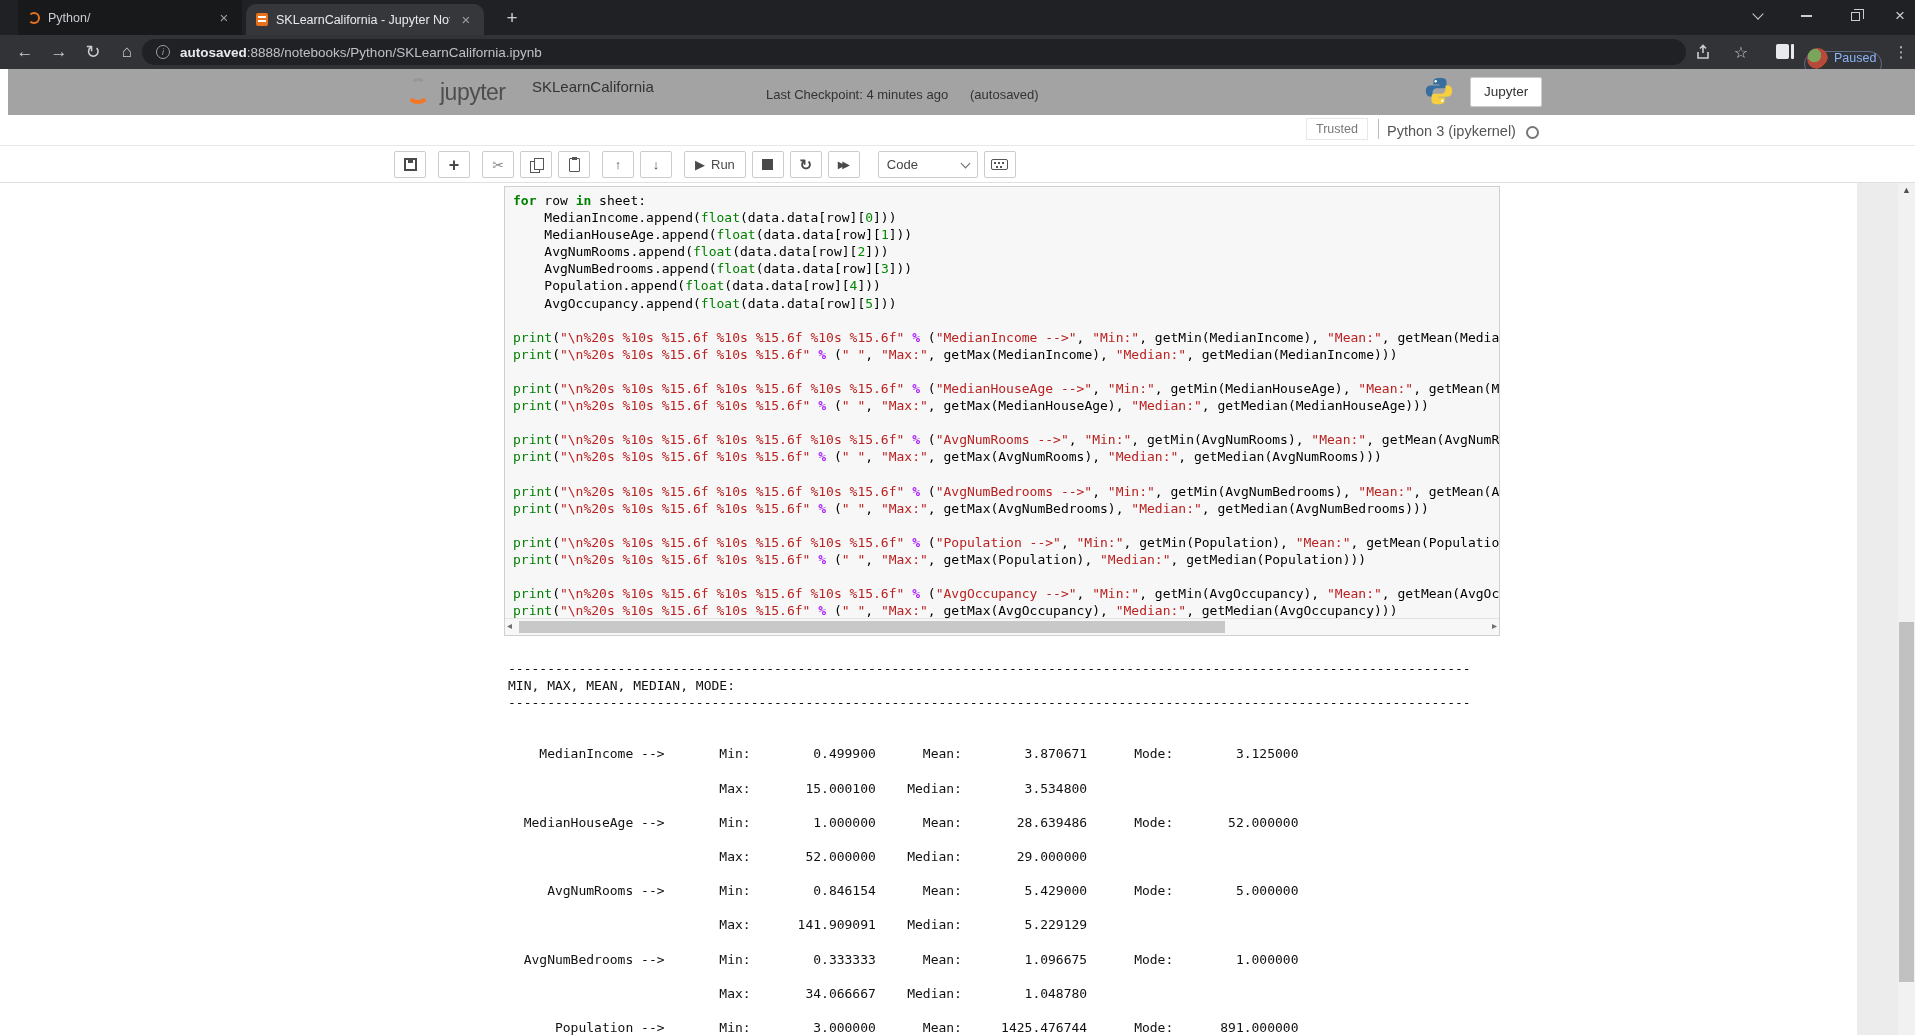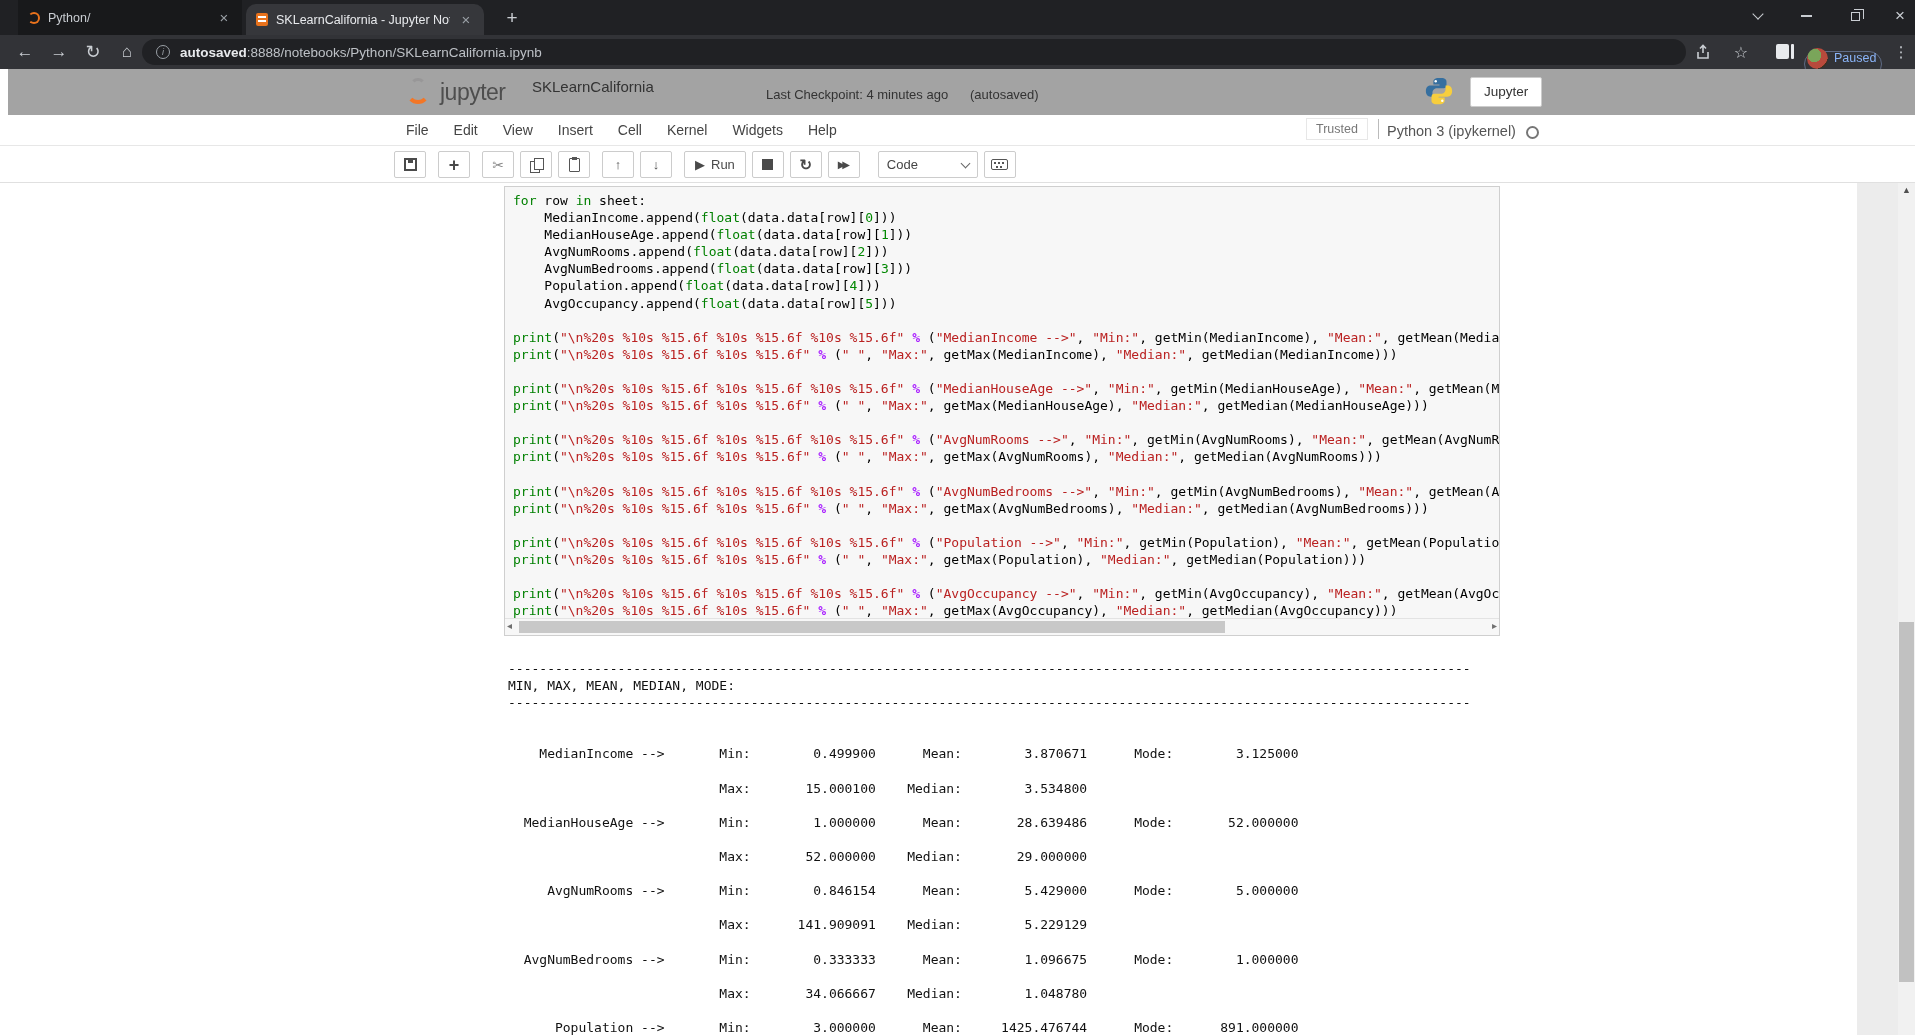--- a/index.html
+++ b/index.html
@@ -69,21 +69,21 @@
   .ff{letter-spacing:-3px;font-size:10px;padding-right:3px}
   .celltype{width:100px;height:27px;border:1px solid #ccc;border-radius:2px;display:flex;align-items:center;padding:0 8px;font-size:13px;color:#444;margin:0 6px 0 6px;justify-content:space-between;background:#fff}
   .dda{width:7px;height:7px;border-right:1.4px solid #666;border-bottom:1.4px solid #666;transform:rotate(45deg);margin-top:-3px}
   .icn-kbd{width:17px;height:11px;border:1.4px solid #555;border-radius:2px;position:relative}
   .icn-kbd:before{content:"";position:absolute;left:2px;top:2px;width:2px;height:2px;background:#555;box-shadow:4px 0 #555,8px 0 #555,2px 4px #555,6px 4px #555}
   
   .grayband{position:absolute;top:114px;bottom:0;left:1857px;width:41px;background:#ececec}
   .cell{position:absolute;left:504px;top:117px;width:996px;height:450px;background:#f7f7f7;border:1px solid #cfcfcf}
   pre.code{position:absolute;left:0;right:0;top:0;height:433px;overflow:hidden;padding:5px 8px;
     font:13px/17.1px "DejaVu Sans Mono",monospace;color:#000;white-space:pre}
-  .str{color:#BA2121}.kw{color:#008000;font-weight:normal}.bi{color:#008000}.op{color:#AA22FF;font-weight:bold}.num{color:#080}
+  .str{color:#BA2121}.kw{color:#008000;font-weight:bold}.bi{color:#008000}.op{color:#AA22FF;font-weight:bold}.num{color:#080}
   .hscroll{position:absolute;left:0;right:0;bottom:0;height:17px;background:#f7f7f7;border-top:1px solid #e3e3e3}
   .hthumb{position:absolute;left:14px;top:2px;width:706px;height:12px;background:#c8c8c8}
   .harr{position:absolute;top:1px;font-size:10px;color:#707070}
   .harr.l{left:2px}.harr.r{right:2px}
   pre.output{position:absolute;left:508px;top:591px;width:1349px;height:390px;overflow:hidden;
     font:13px/17.1px "DejaVu Sans Mono",monospace;color:#111;white-space:pre}
   .vscroll{position:absolute;top:114px;bottom:0;right:0;width:17px;background:#f1f1f1}
   .vthumb{position:absolute;left:1px;top:439px;width:15px;height:360px;background:#c1c1c1}
   .varr{position:absolute;top:2px;left:0;right:0;text-align:center;font-size:9px;color:#505050}
 </style>
@@ -156,30 +156,20 @@
         <path fill="#366f9f" d="M16 2c-5 0-6 2-6 4v3h6.5v1H7c-2.6 0-5 1.6-5 6s2.4 6 5 6h2v-4c0-2.8 2.2-5 5-5h7c1.7 0 3-1.3 3-3V6c0-2-1-4-6-4h-2z"></path>
         <circle cx="12.5" cy="5.6" r="1.3" fill="#fff"></circle>
         <path fill="#f7ce3e" d="M16 30c5 0 6-2 6-4v-3h-6.5v-1H25c2.6 0 5-1.6 5-6s-2.4-6-5-6h-2v4c0 2.8-2.2 5-5 5h-7c-1.7 0-3 1.3-3 3v4c0 2 1 4 6 4h2z"></path>
         <circle cx="19.5" cy="26.4" r="1.3" fill="#fff"></circle>
       </svg>
     </div>
     <button class="logout">Jupyter</button>
   </div>
 
   <div class="jp-menu">
-    <div class="menu-items" id="menu-items">
-        <span class="menu-item">File</span>
-        <span class="menu-item">Edit</span>
-        <span class="menu-item">View</span>
-        <span class="menu-item">Insert</span>
-        <span class="menu-item">Cell</span>
-        <span class="menu-item">Kernel</span>
-        <span class="menu-item">Widgets</span>
-        <span class="menu-item">Help</span>
-      </div>
     <div class="trusted">Trusted</div>
     <div class="kernelind">
       <span class="vbar"></span>
       <span>Python 3 (ipykernel)</span>
       <span class="kcircle"></span>
     </div>
   </div>
 
   <div class="jp-toolbar">
     <div class="tbrow">

